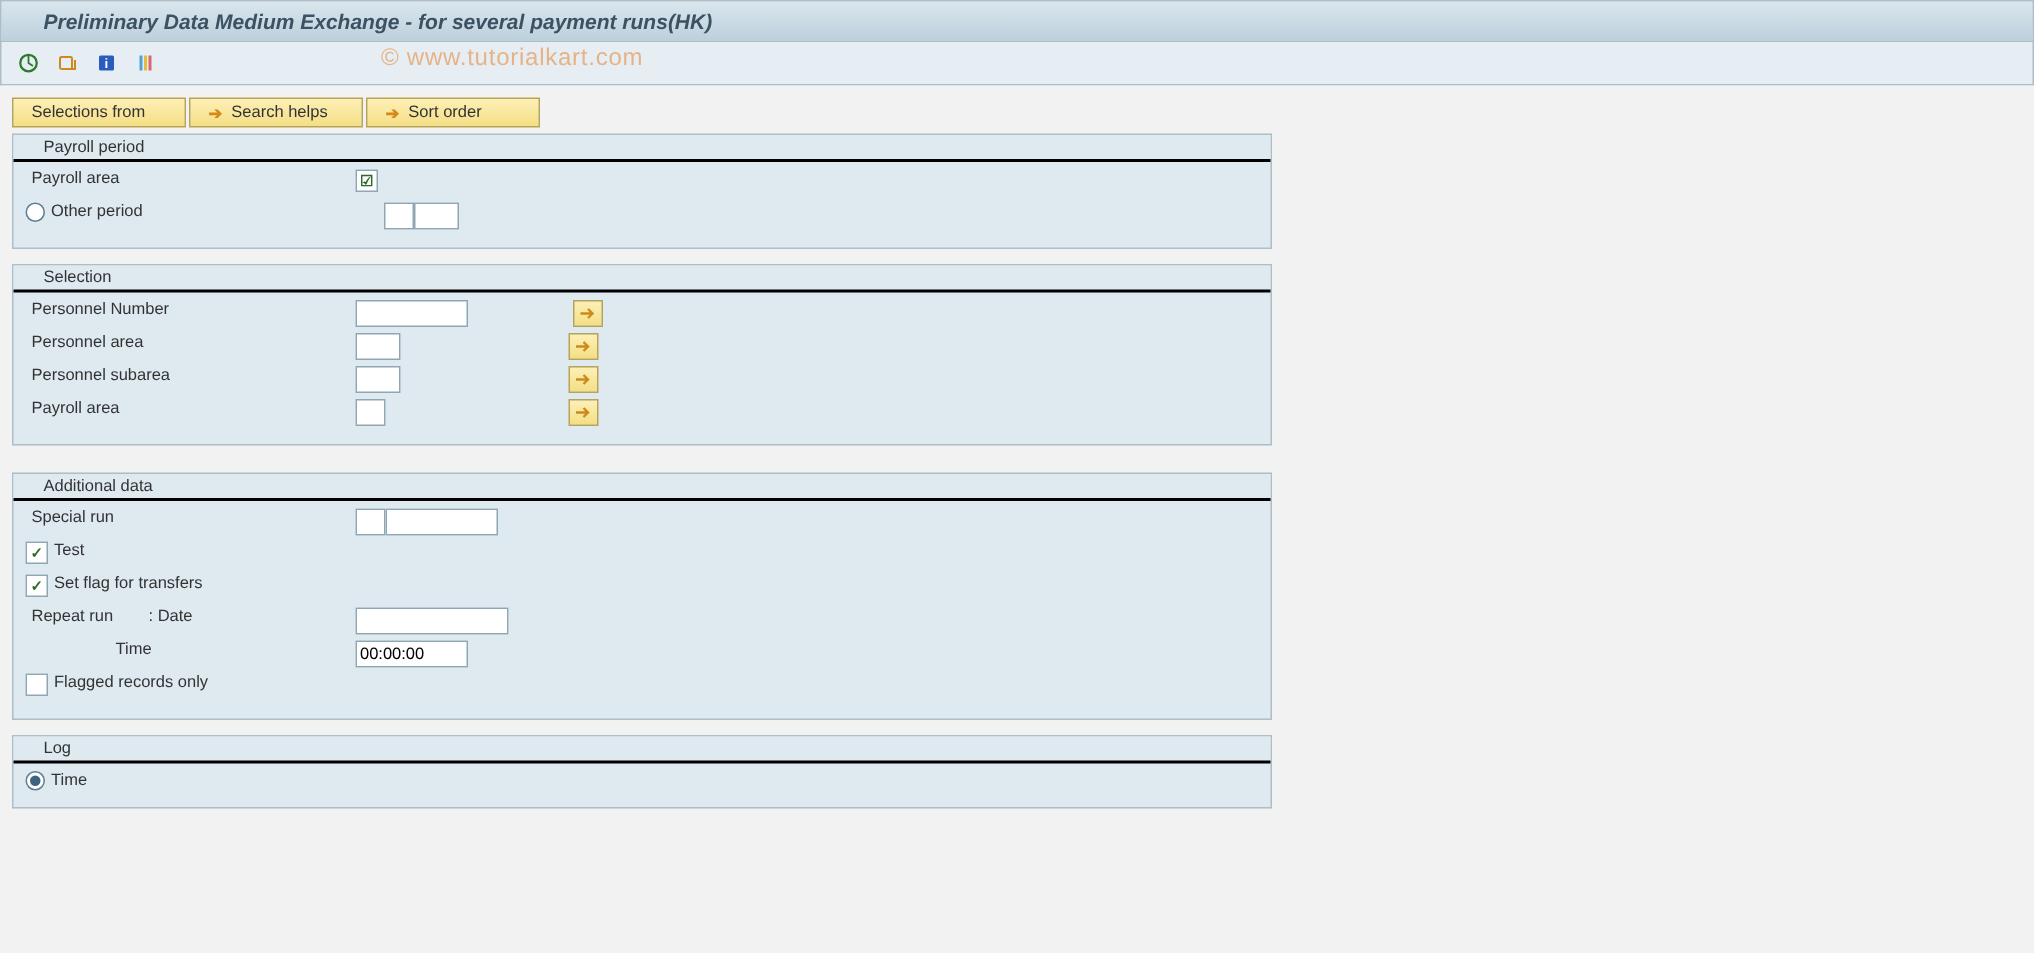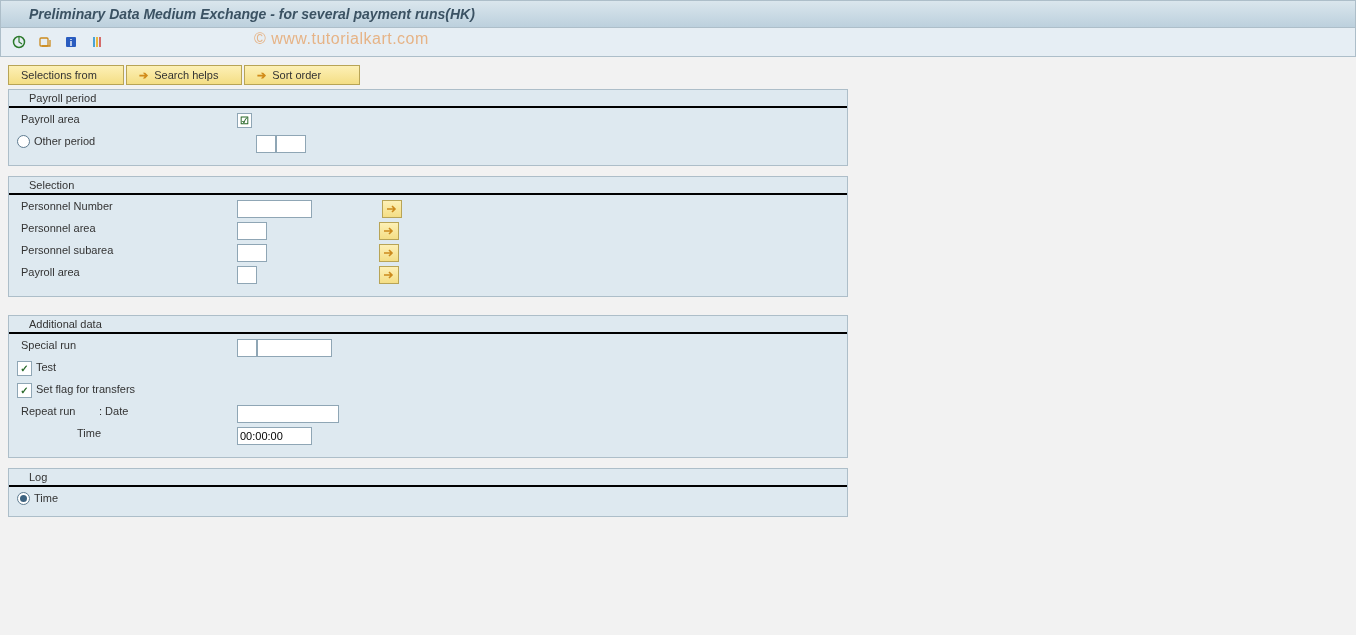--- a/index.html
+++ b/index.html
@@ -319,20 +319,24 @@
       </div>
       <div class="row">
         <div style="width:82px;padding-left:4px">Repeat run</div>
         <div style="width:138px">: Date</div>
         <input type="text" class="fld w100" value="" style="">
       </div>
       <div class="row">
         <div style="width:220px;text-align:left;padding-left:60px">Time</div>
         <input type="text" class="fld w70" value="00:00:00" style="">
       </div>
+      <div class="row">
+        <div class="chk-sq"></div>
+        <span style="margin-left:4px">Flagged records only</span>
+      </div>
     </div>
   </div>
 
   <div class="group" style="margin-bottom:0">
     <div class="group-title">Log</div>
     <div class="group-body" style="padding-bottom:2px">
       <div class="row">
         <span class="radio-outer">
             <span class="radio-inner"></span>
           </span>

